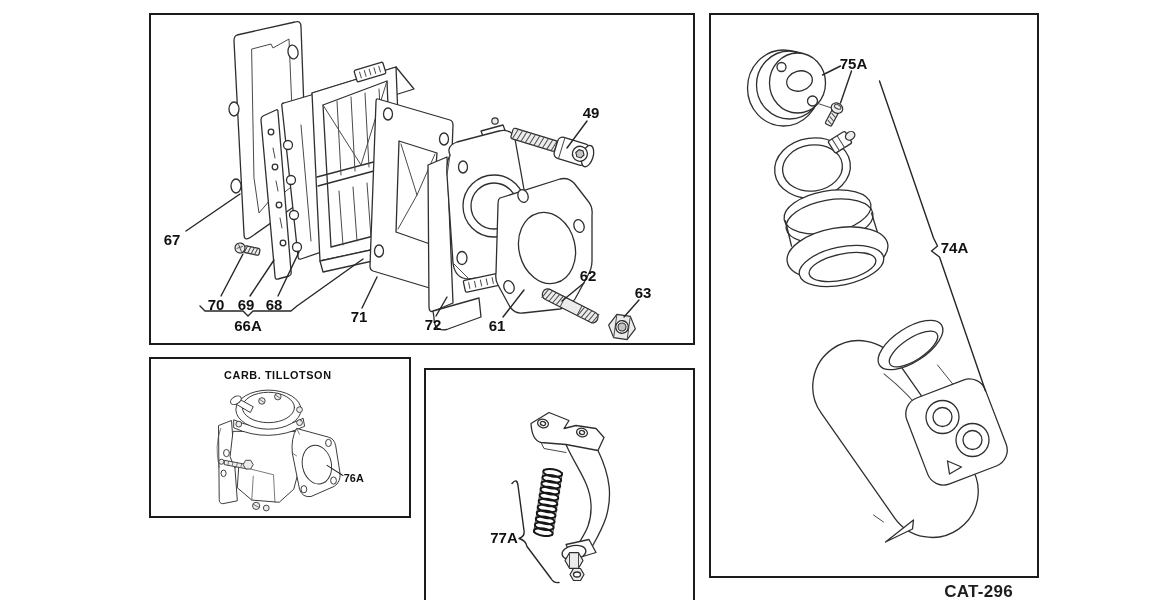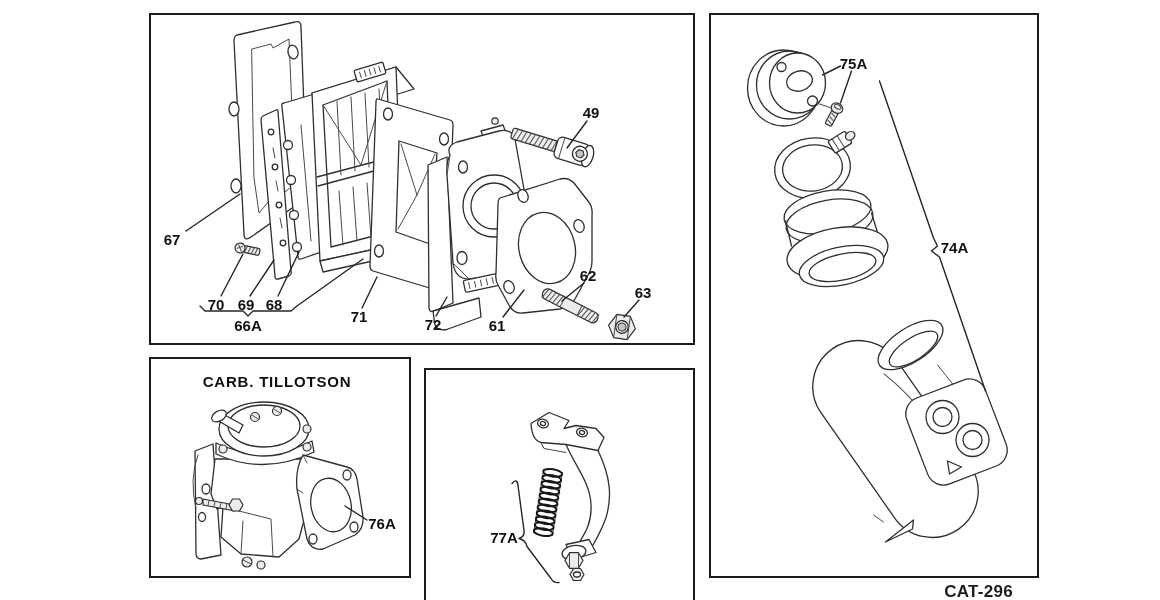--- a/index.html
+++ b/index.html
@@ -1,21 +1,21 @@
 <!DOCTYPE html>
 <html><head>
 <meta charset="utf-8">
 <style>
   html,body{margin:0;padding:0;background:#ffffff;}
   .page{position:relative;width:1160px;height:600px;background:#ffffff;overflow:hidden;
         font-family:"Liberation Sans",sans-serif;}
   .panel{position:absolute;border:2px solid #1b1b1b;background:#ffffff;box-sizing:border-box;}
   .panel svg{display:block;width:100%;height:100%;}
   .p1{left:149px;top:13px;width:546px;height:332px;}
-  .p2{left:149px;top:357px;width:262px;height:221px;}
+  .p2{left:149px;top:357px;width:262px;height:161px;}
   .p3{left:424px;top:368px;width:271px;height:266px;}
   .p4{left:709px;top:13px;width:330px;height:565px;}
   .code{position:absolute;top:582px;right:147px;font-size:17px;font-weight:700;
         letter-spacing:.3px;color:#1d1d1d;}
   
   .ln{fill:none;stroke:#2f2f2f;stroke-width:1.3;stroke-linejoin:round;stroke-linecap:round;}
   .fw{fill:#ffffff;stroke:#2f2f2f;stroke-width:1.3;stroke-linejoin:round;}
   .fg{fill:#ececec;stroke:#2f2f2f;stroke-width:1.2;stroke-linejoin:round;}
   .fd{fill:#c4c4c4;stroke:#2f2f2f;stroke-width:1.1;}
   .th{fill:none;stroke:#4a4a4a;stroke-width:1;stroke-linecap:round;}

